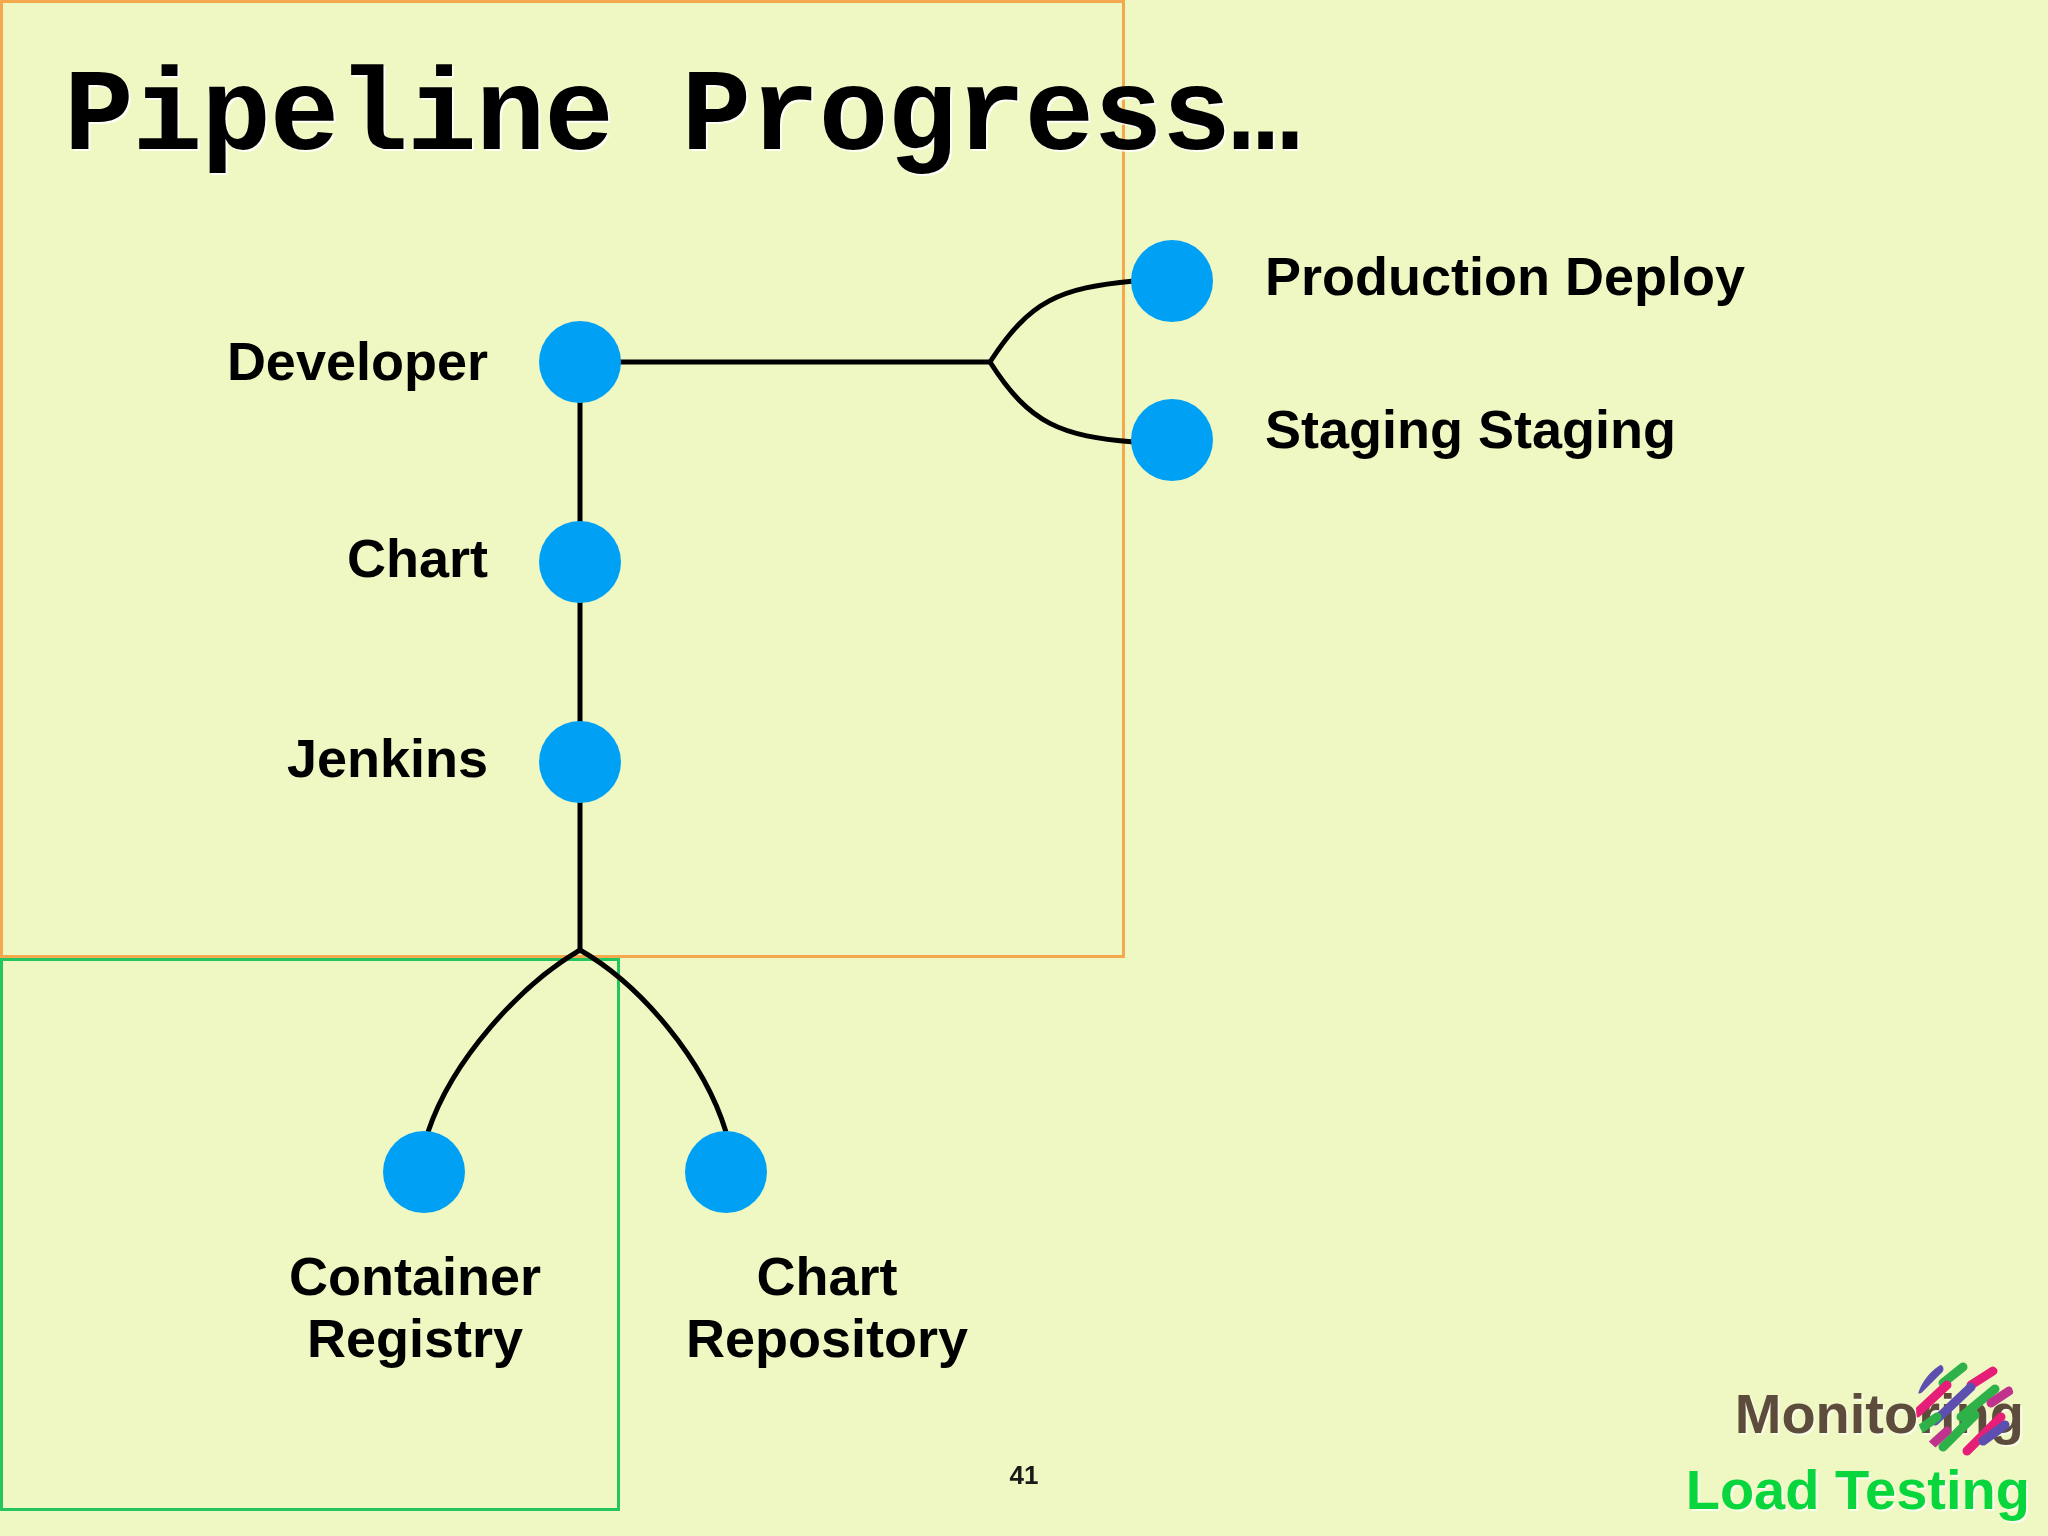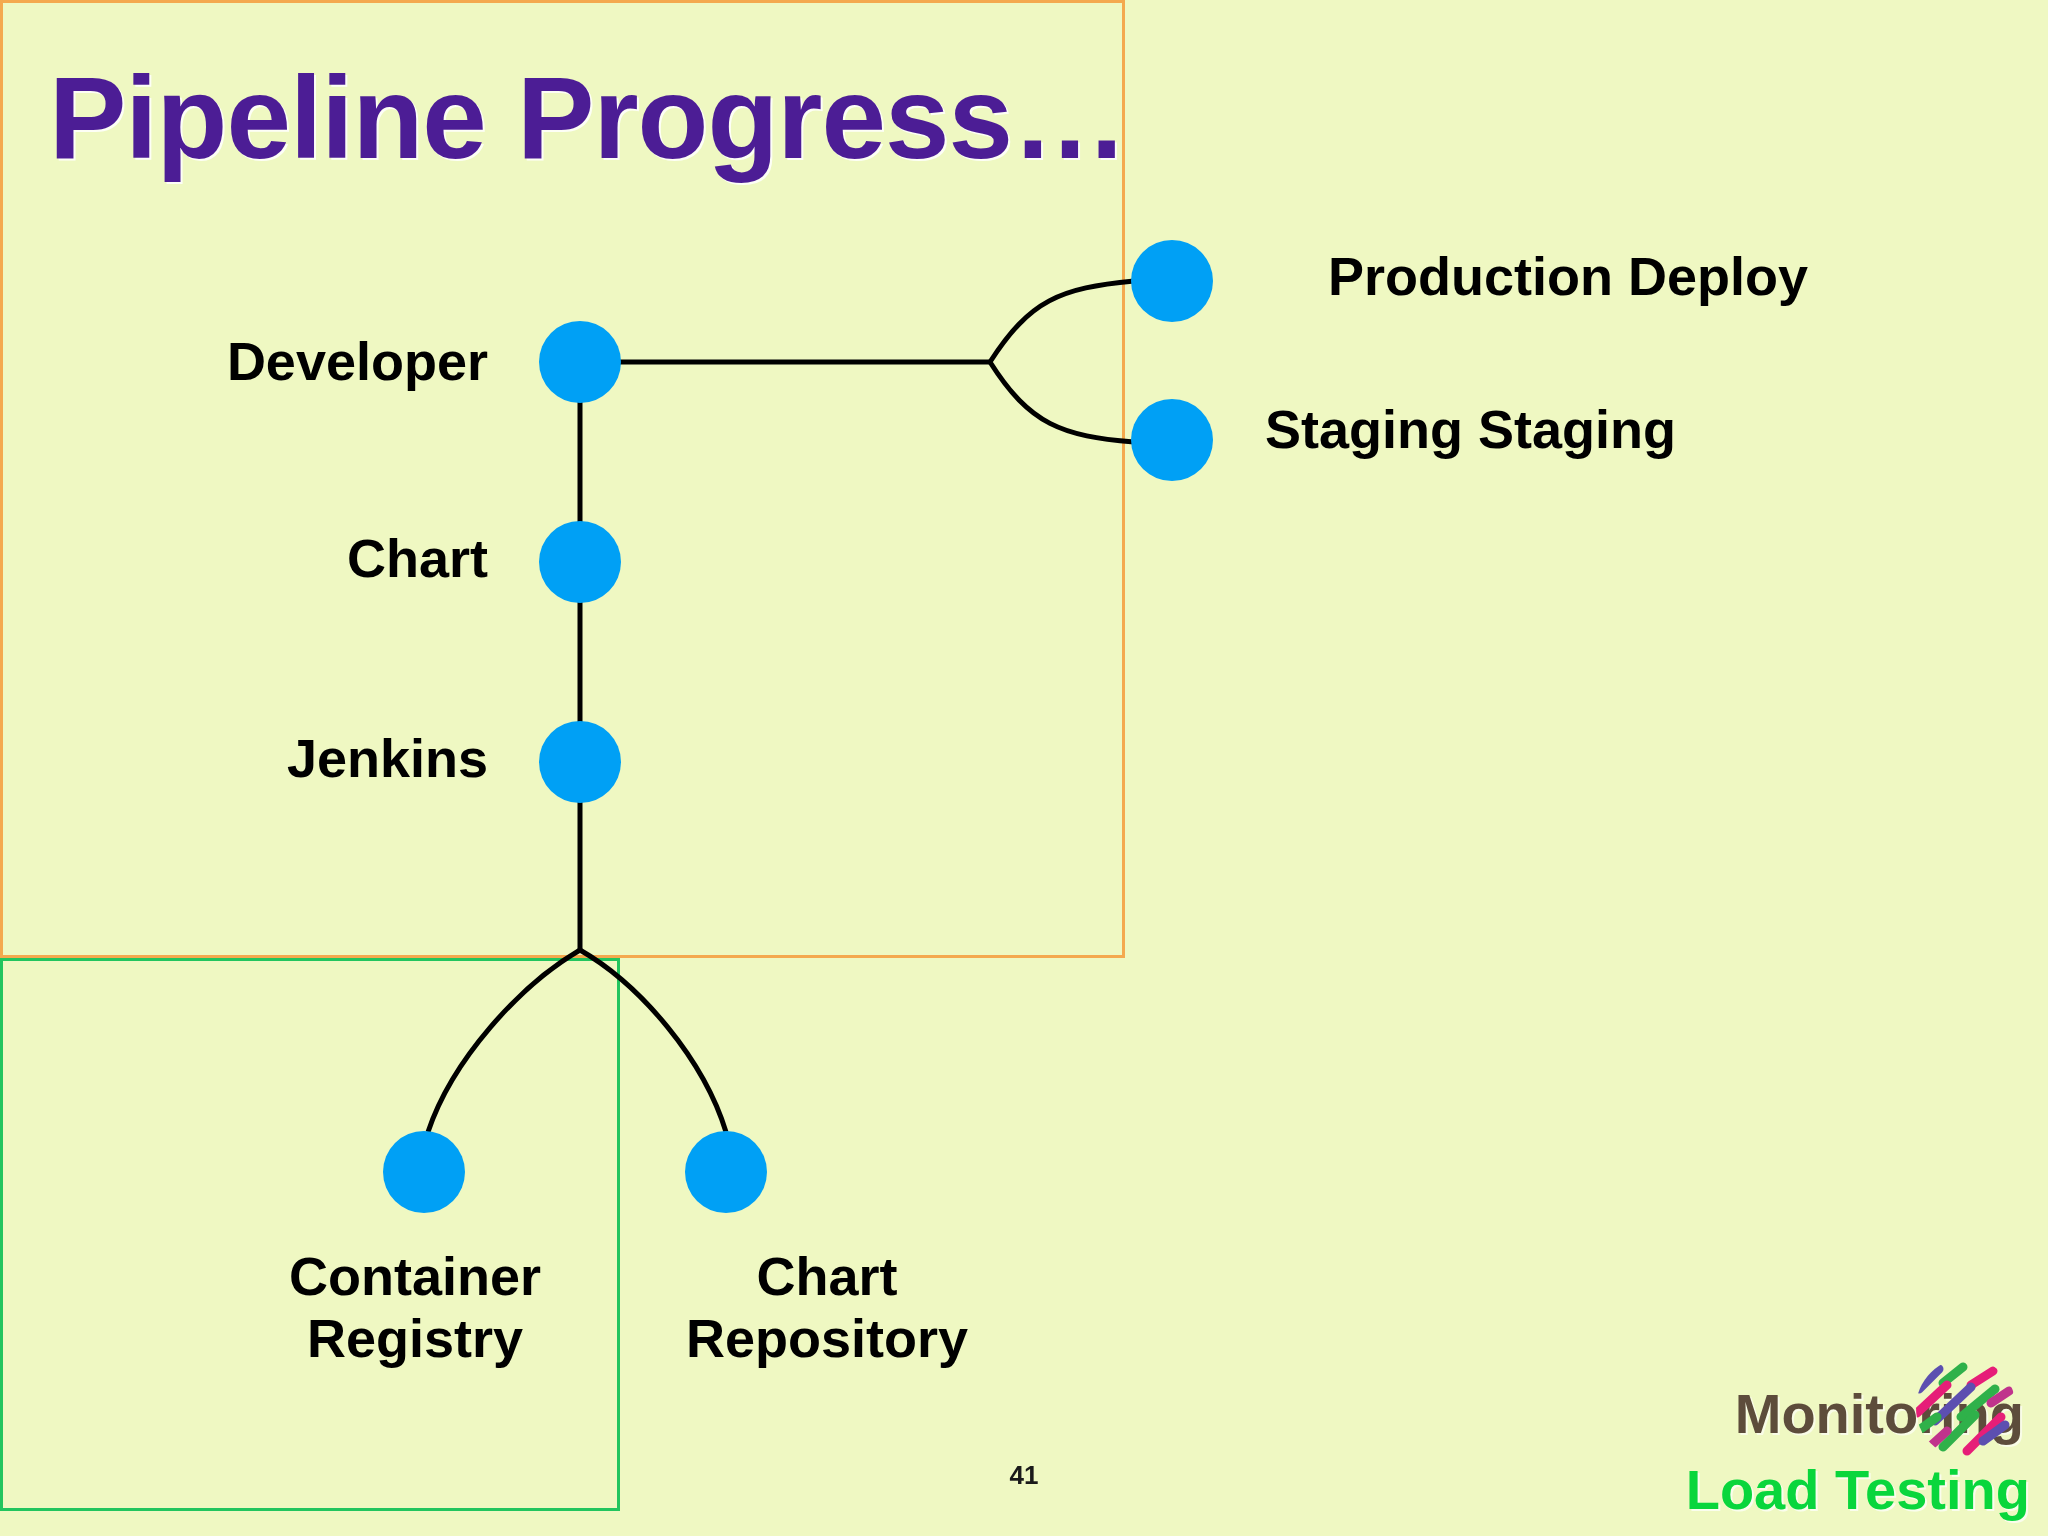--- a/index.html
+++ b/index.html
@@ -12,29 +12,30 @@
     width: 2048px;
     height: 1536px;
     background: #EFF8C2;
     overflow: hidden;
     font-family: "Liberation Sans", sans-serif;
   }
 
   
   #slide-title {
     position: absolute;
-    left: 49px;
+    left: 64px;
     top: 58px;
     font-size: 116px;
     font-weight: bold;
-    color: #4c1d95;
+    color: #000000;
     letter-spacing: -1px;
     line-height: 1.05;
     text-shadow: 2px 2px 0 rgba(255,255,255,0.85);
     white-space: nowrap;
+    font-family: Liberation Mono, monospace;
   }
   #monitoring-box {
     left: 884px;
     top: 194px;
     width: 1125px;
     height: 958px;
     border: 3px solid #F4A94E;
     box-sizing: border-box;
   }
   #loadtesting-box {
@@ -83,21 +84,21 @@
     color: #000000;
     white-space: nowrap;
     line-height: 1.15;
   }
   .node-label.right { text-align: right; }
   .node-label.center { text-align: center; }
 
   #label-developer { right: 1560px; top: 330px; text-align: center; }
   #label-github    { right: 1560px; top: 527px; }
   #label-jenkins   { right: 1560px; top: 727px; }
-  #label-production{ left: 1328px; top: 245px; }
+  #label-production{ left: 1265px; top: 245px; }
   #label-staging   { left: 1265px; top: 398px; }
 
   #label-container-registry {
     left: 180px;
     top: 1245px;
     width: 470px;
     text-align: center;
   }
   #label-chart-repository {
     left: 602px;

